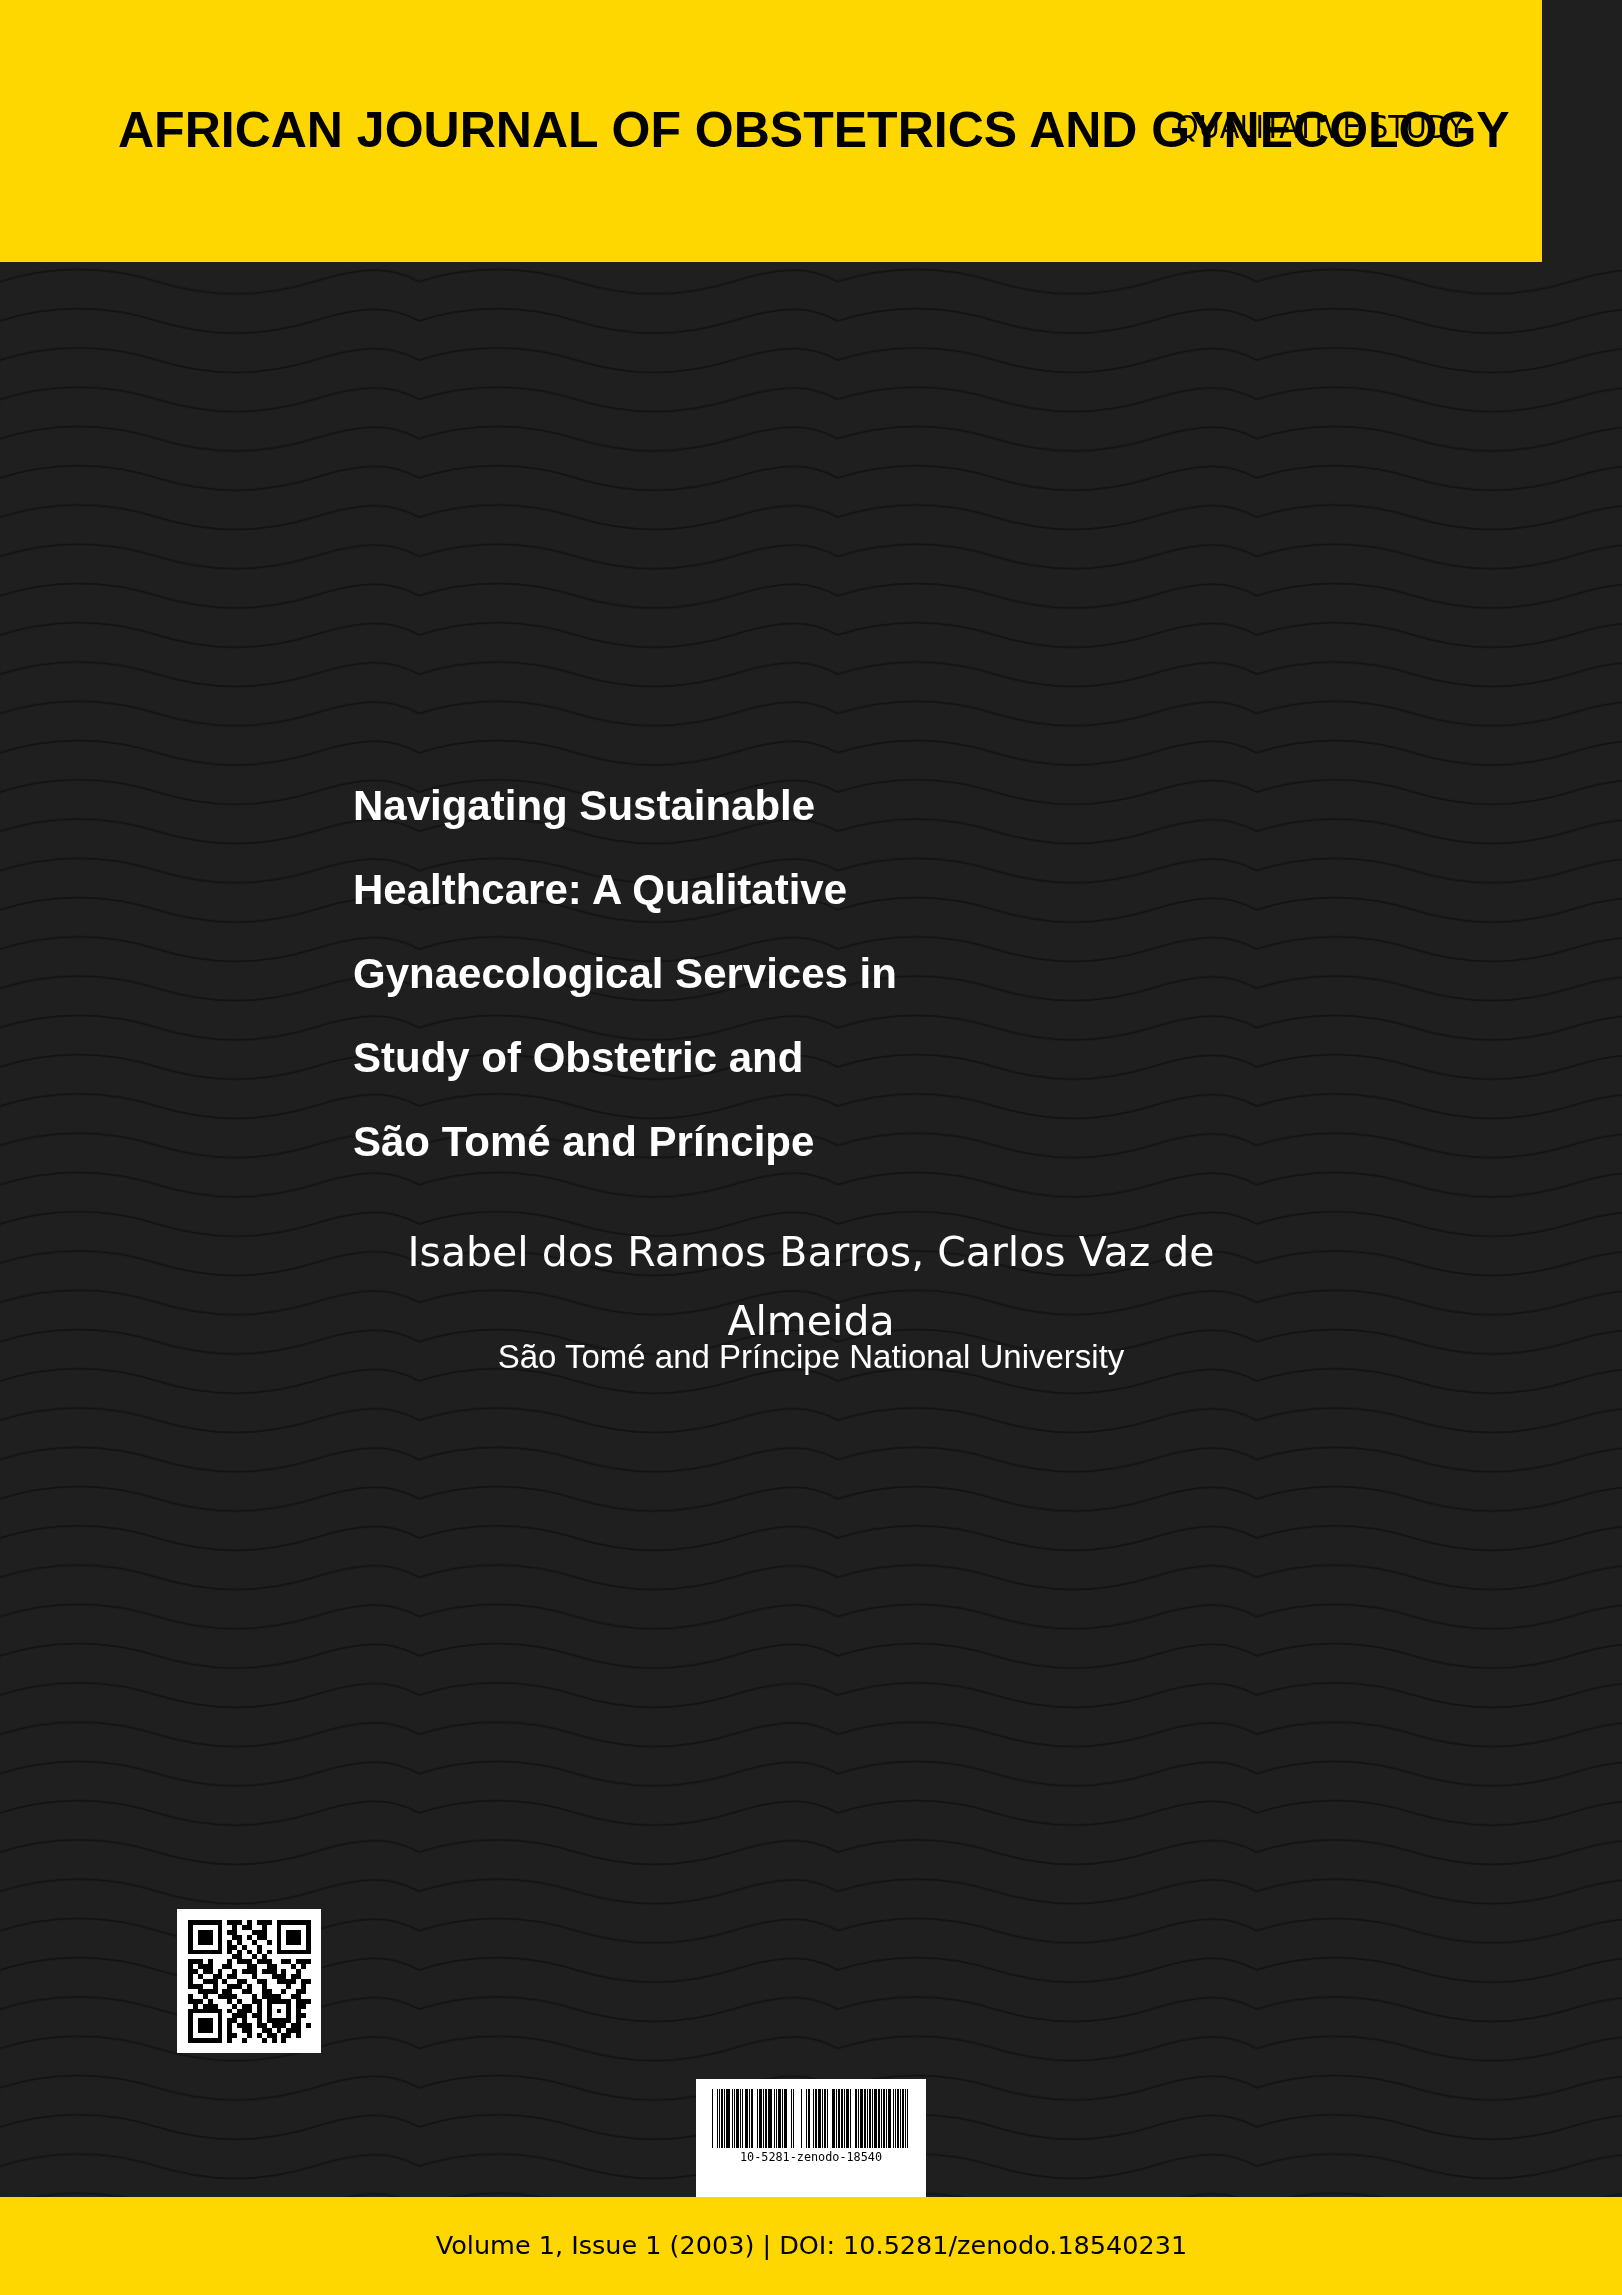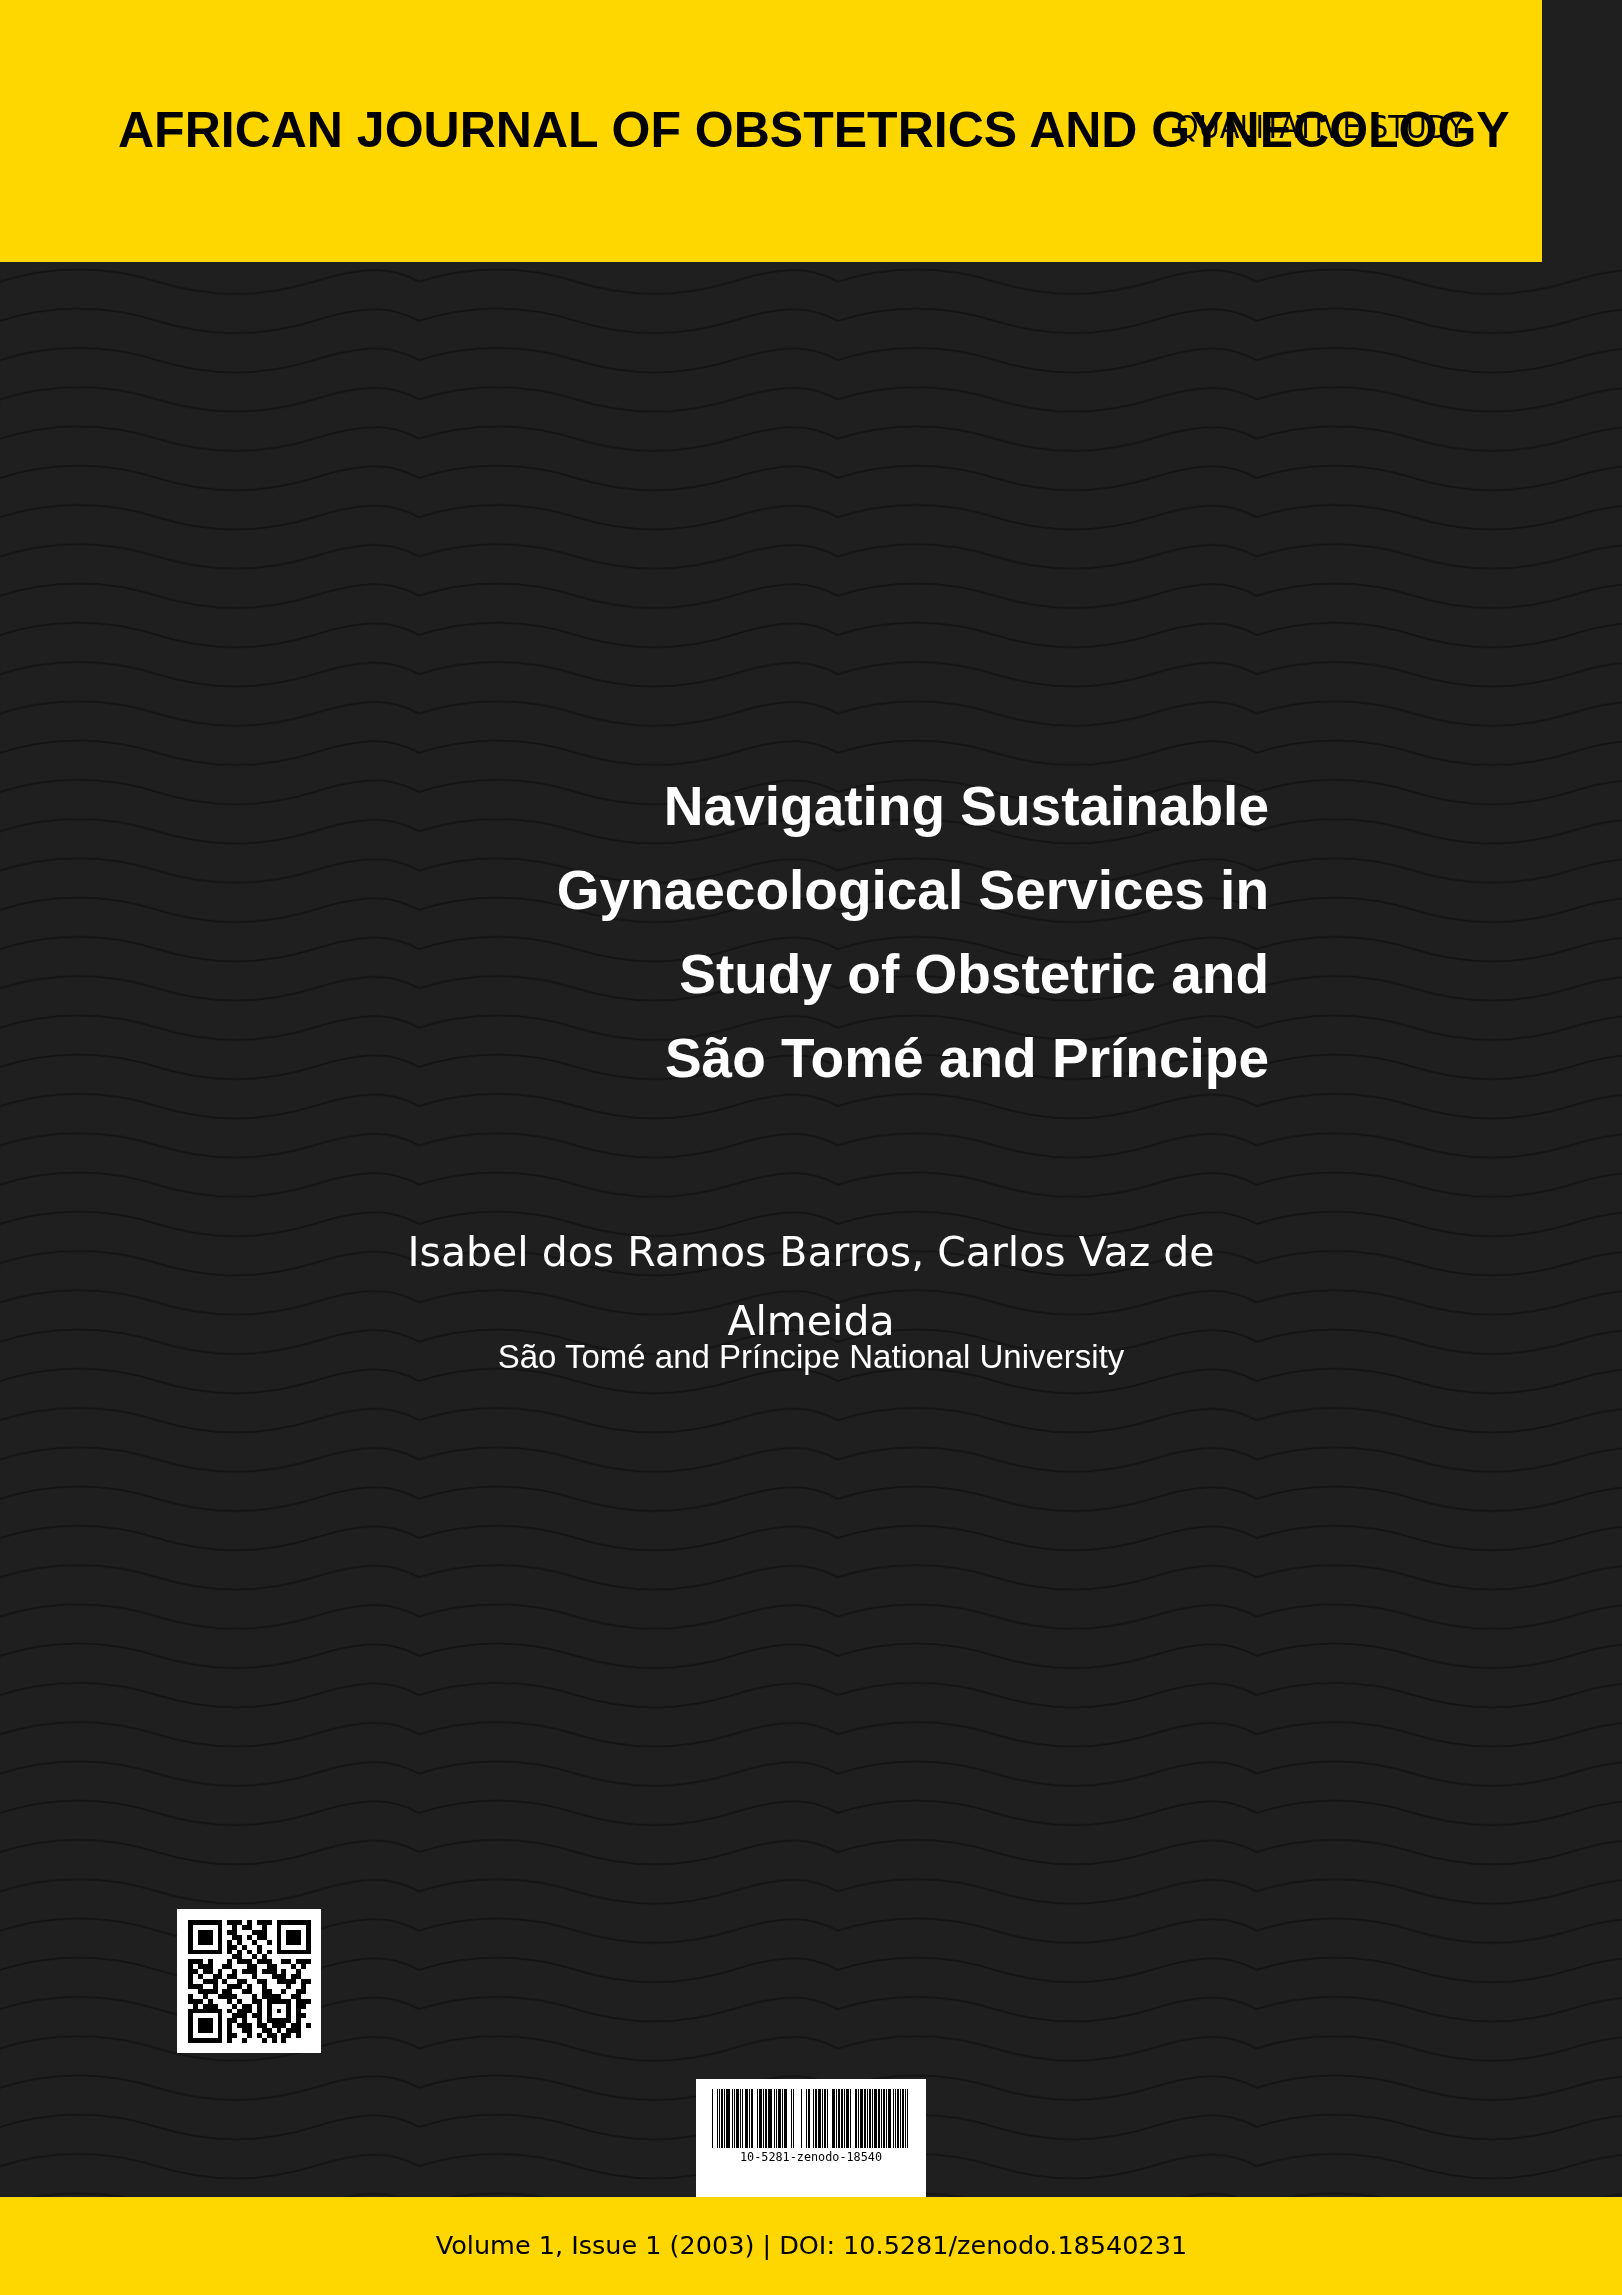--- a/index.html
+++ b/index.html
@@ -42,24 +42,24 @@
       position: absolute; left: 0; top: 262px;
       width: 1623px; height: 1935px;
       background-color: #1f1f1f;
       overflow: hidden;
     }
     .texture svg { display: block; }
     .title-block {
       position: absolute;
       left: 353px; top: 764px;
       width: 916px;
-      text-align: right;
+      text-align: left;
       font-family: "Liberation Sans", sans-serif;
       font-weight: bold;
-      font-size: 55px;
+      font-size: 42px;
       line-height: 84px;
       color: #ffffff;
     }
     .title-line { display: block; white-space: nowrap; }
     .authors {
       position: absolute;
       left: 353px; top: 1218px;
       width: 916px;
       text-align: center;
       font-family: "DejaVu Sans", sans-serif;
@@ -140,20 +140,21 @@
         <path d="M0 30 C 80 5, 160 5, 240 30 S 400 55, 480 30 S 600 8, 640 30" fill="none" stroke="#121212" stroke-width="3" stroke-linecap="round" opacity="0.85"></path>
       </pattern>
     </defs>
     <rect x="0" y="0" width="2480" height="2957" fill="#1f1f1f"></rect>
     <rect x="0" y="0" width="2480" height="2957" fill="url(#waves)"></rect>
   </svg>
 </div>
 
 <div class="title-block">
   <span class="title-line">Navigating Sustainable</span>
+  <span class="title-line">Healthcare: A Qualitative</span>
   <span class="title-line">Gynaecological Services in</span>
   <span class="title-line">Study of Obstetric and</span>
   <span class="title-line">São Tomé and Príncipe</span>
 </div>
 
 <div class="authors">Isabel dos Ramos Barros, Carlos Vaz de Almeida</div>
 <div class="affiliation">São Tomé and Príncipe National University</div>
 
 <div class="doi-label">DOI</div>
 <div class="qr-box">

